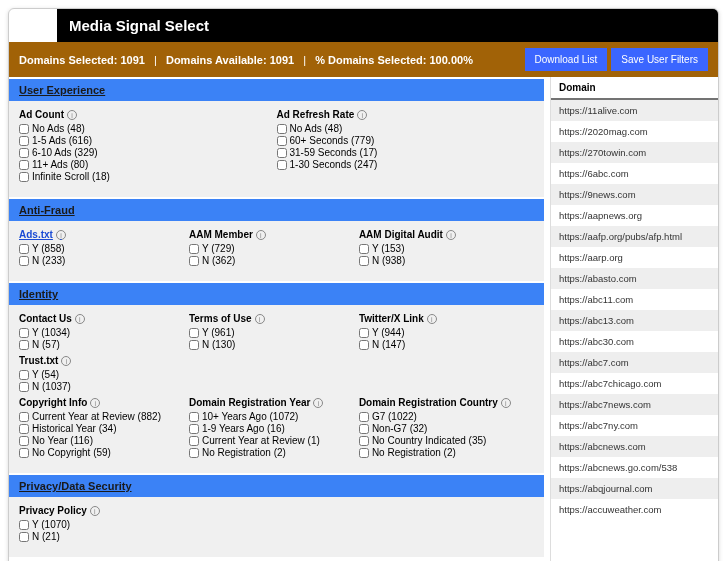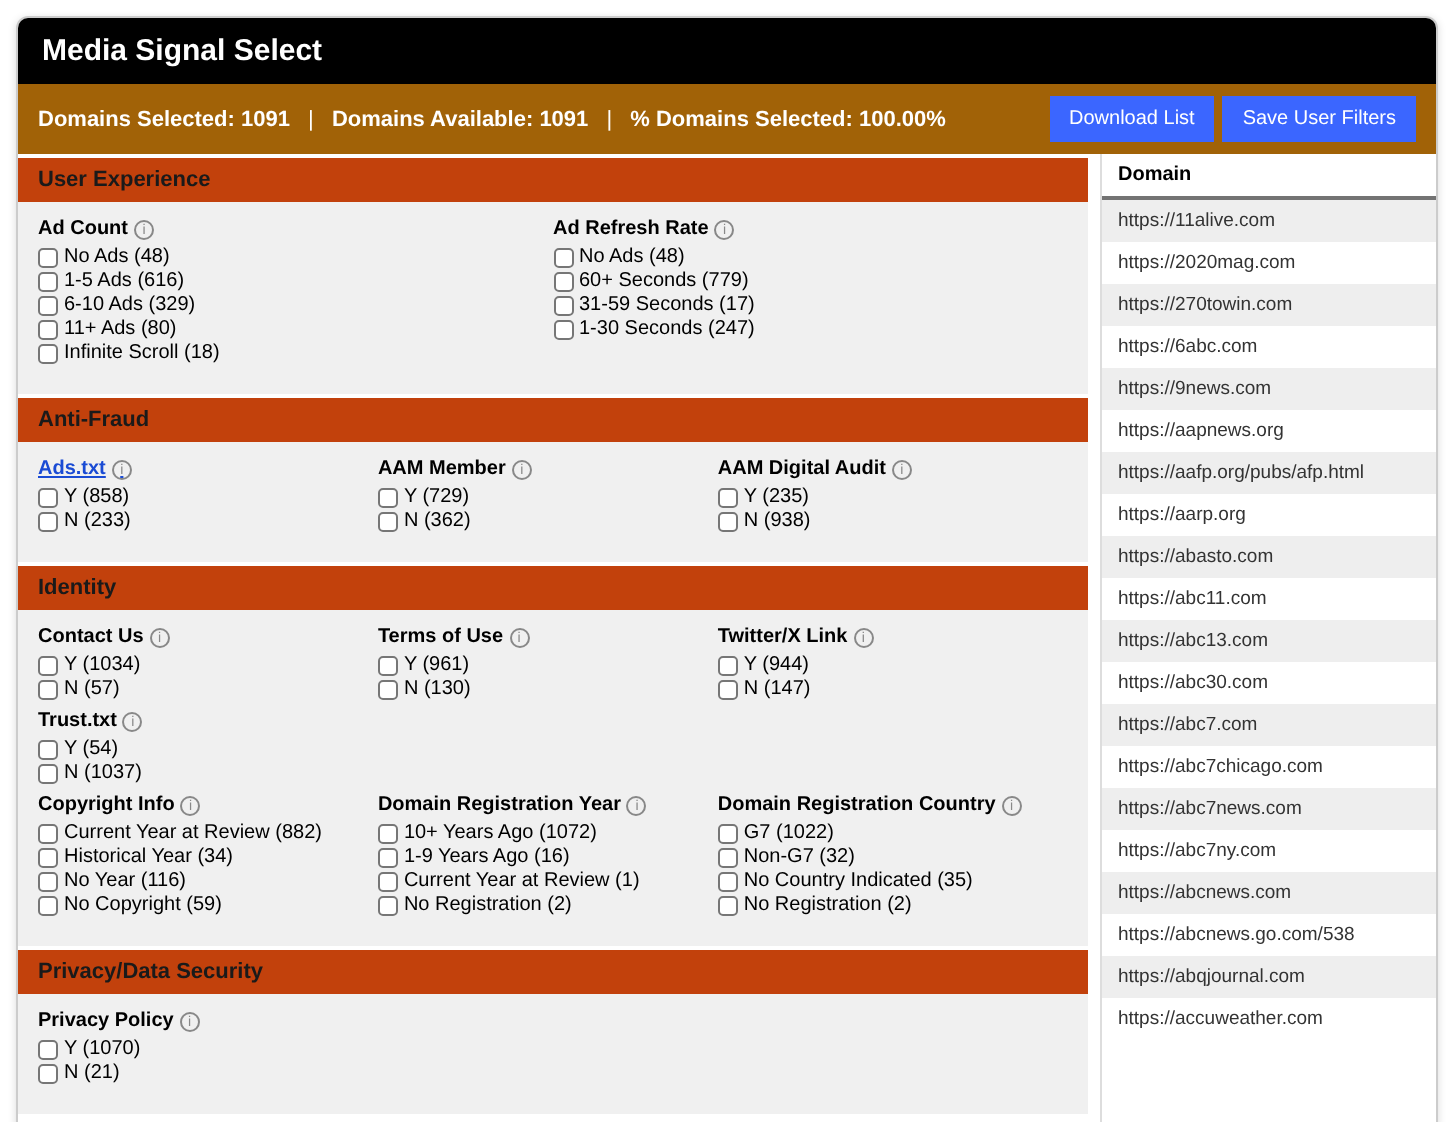--- a/index.html
+++ b/index.html
@@ -1,27 +1,27 @@
 <!DOCTYPE html>
 <html><head>
   <meta charset="utf-8">
   <style>
     * { box-sizing: border-box; margin: 0; padding: 0; font-family: Arial, sans-serif; }
     body { width: 727px; height: 561px; background: #fff; padding: 8px; }
     .container { border: 1px solid #ccc; border-radius: 6px; overflow: hidden; box-shadow: 0 1px 4px rgba(0,0,0,0.15); }
-    .header { background: #000; color: #fff; padding: 8px 12px; font-size: 15px; font-weight: bold; }
+    .header { background: #000; color: #fff; padding: 8px 12px; font-size: 15px; font-weight: bold; margin-left: 48px; }
     .statsbar { background: #a16207; color: #fff; padding: 6px 10px; font-size: 11px; display: flex; align-items: center; font-weight: bold; }
     .statsbar .stats { flex: 1; }
     .stats span.pipe { margin: 0 6px; font-weight: normal; }
     .btn { background: #3b66ff; color: #fff; border: none; padding: 6px 10px; font-size: 10px; cursor: pointer; margin-left: 4px; }
     .main { display: flex; height: 490px; }
     .filters { flex: 1; overflow-y: auto; padding: 0 6px 0 0; }
     .filters::-webkit-scrollbar { width: 6px; }
     .filters::-webkit-scrollbar-thumb { background: #ccc; }
-    .section-head { background: #c2410c; color: #1a1a1a; font-weight: bold; font-size: 11px; padding: 5px 10px; margin-top: 2px; }
+    .section-head { background: #3b82f6; color: #1a1a1a; font-weight: bold; font-size: 11px; padding: 5px 10px; margin-top: 2px; text-decoration: underline; }
     .section-body { background: #f0f0f0; padding: 8px 10px 10px 10px; display: flex; flex-wrap: wrap; gap: 0; }
     .filter-group { width: 33%; margin-bottom: 4px; }
     .filter-group.half { width: 50%; }
     .filter-group h4 { font-size: 10px; font-weight: bold; margin-bottom: 3px; display: flex; align-items: flex-end; gap: 3px; }
     .filter-group h4.link { color: #1a4bd4; text-decoration: underline; cursor: pointer; }
     .info-icon { display: inline-flex; width: 10px; height: 10px; border: 1px solid #888; border-radius: 50%; font-size: 7px; color: #888; align-items: center; justify-content: center; font-weight: normal; }
     .chk-row { display: flex; align-items: center; font-size: 10px; margin-bottom: 1px; gap: 3px; }
     .chk-row input { width: 10px; height: 10px; cursor: pointer; }
     .domains { width: 168px; border-left: 1px solid #ddd; display: flex; flex-direction: column; }
     .domains-head { font-size: 10px; font-weight: bold; padding: 5px 8px; border-bottom: 2px solid #737373; }
@@ -136,21 +136,21 @@
               <span>N (362)</span>
             </div>
           </div>
           <div class="filter-group ">
             <h4>
               <span>AAM Digital Audit</span> 
               <span class="info-icon">i</span>
             </h4>
             <div class="chk-row">
               <input type="checkbox" style="">
-              <span>Y (235)</span>
+              <span>Y (153)</span>
             </div>
             <div class="chk-row">
               <input type="checkbox" style="">
               <span>N (938)</span>
             </div>
           </div>
         </div>
         <div class="section-head">Identity</div>
         <div class="section-body">
           <div class="filter-group ">

